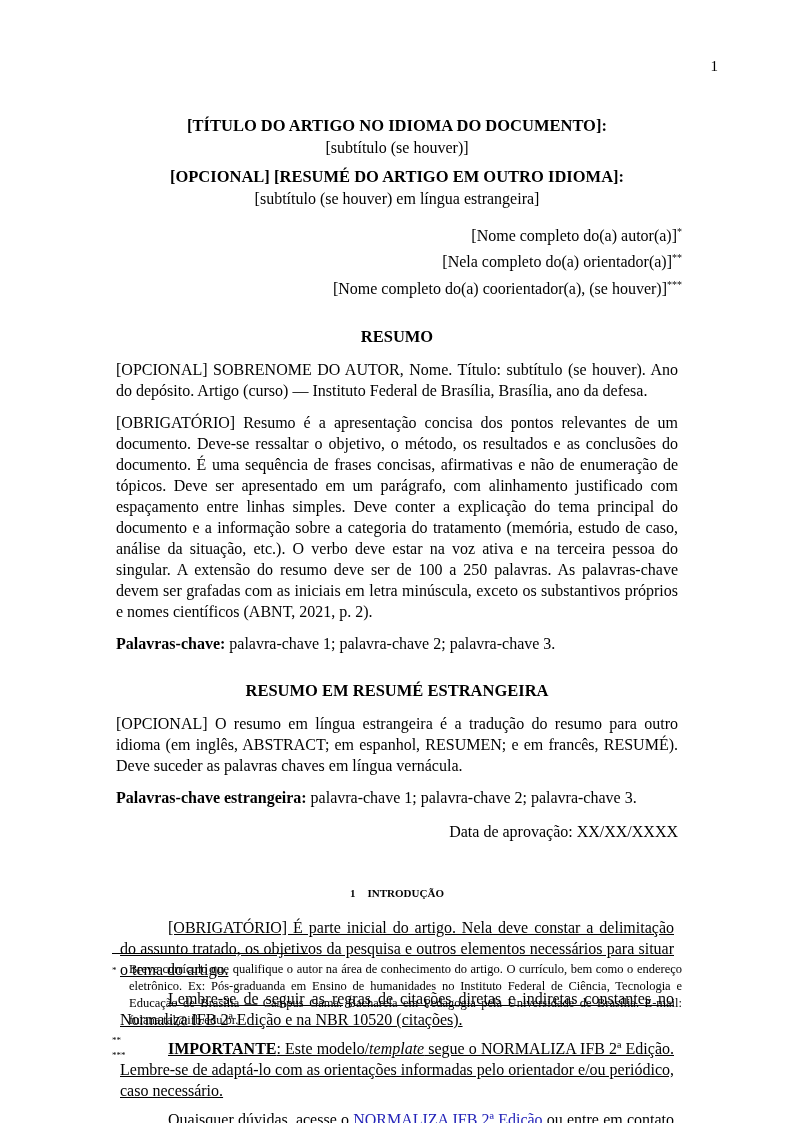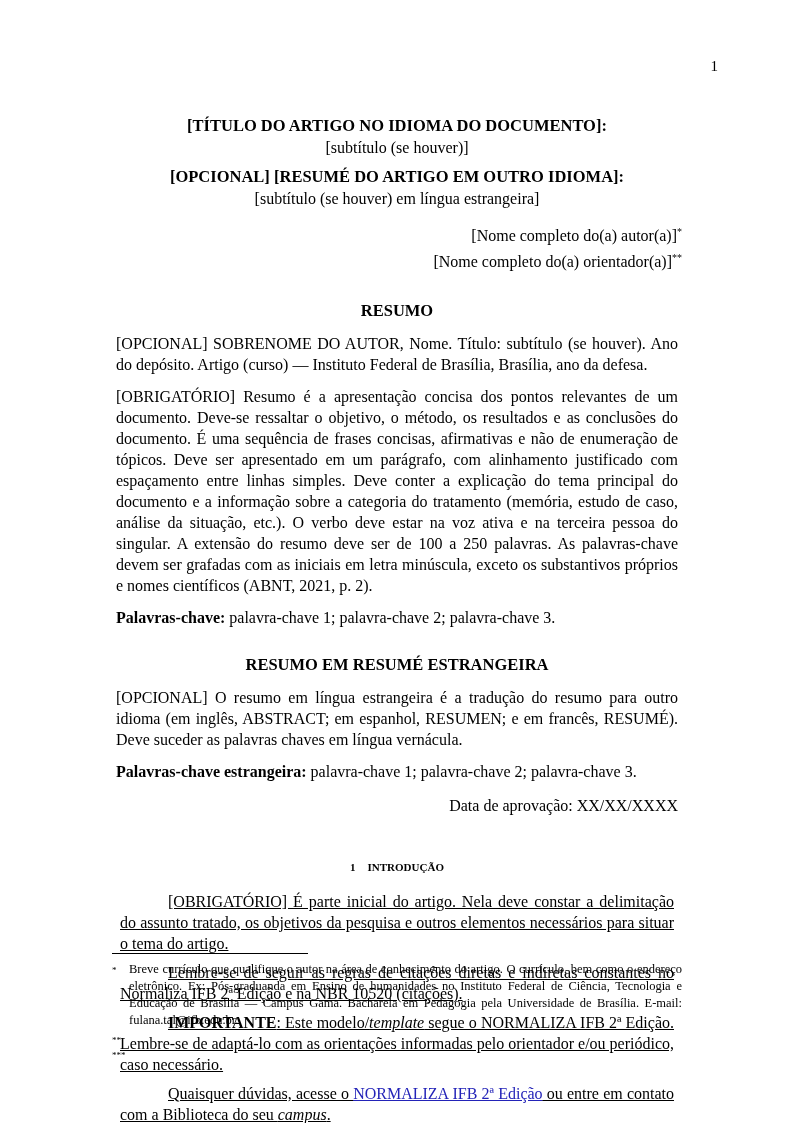--- a/index.html
+++ b/index.html
@@ -61,21 +61,22 @@
     <div class="title-line">[TÍTULO DO ARTIGO NO IDIOMA DO DOCUMENTO]:</div>
     <div class="subtitle-line">[subtítulo (se houver)]</div>
     <div class="group2">
       <div class="title-line">[OPCIONAL] [RESUMÉ DO ARTIGO EM OUTRO IDIOMA]:</div>
       <div class="subtitle-line">[subtítulo (se houver) em língua estrangeira]</div>
     </div>
   </header>
 
   <div class="authors">
     <div class="author-line"><span>[Nome completo do(a) autor(a)]</span><sup class="mark">*</sup></div>
-    <div class="author-line"><span>[Nome completo do(a) orientador(a)]</span><sup class="mark">**</sup></div>
+    <div class="author-line"><span>[Nela completo do(a) orientador(a)]</span><sup class="mark">**</sup></div>
+    <div class="author-line"><span>[Nome completo do(a) coorientador(a), (se houver)]</span><sup class="mark">***</sup></div>
   </div>
 
   <h2 class="center-heading">RESUMO</h2>
   <p class="spaced">[OPCIONAL] SOBRENOME DO AUTOR, Nome. Título: subtítulo (se houver). Ano do depósito. Artigo (curso) — Instituto Federal de Brasília, Brasília, ano da defesa.</p>
   <p class="spaced">[OBRIGATÓRIO] Resumo é a apresentação concisa dos pontos relevantes de um documento. Deve-se ressaltar o objetivo, o método, os resultados e as conclusões do documento. É uma sequência de frases concisas, afirmativas e não de enumeração de tópicos. Deve ser apresentado em um parágrafo, com alinhamento justificado com espaçamento entre linhas simples. Deve conter a explicação do tema principal do documento e a informação sobre a categoria do tratamento (memória, estudo de caso, análise da situação, etc.). O verbo deve estar na voz ativa e na terceira pessoa do singular. A extensão do resumo deve ser de 100 a 250 palavras. As palavras-chave devem ser grafadas com as iniciais em letra minúscula, exceto os substantivos próprios e nomes científicos (ABNT, 2021, p. 2).</p>
   <p class="spaced"><span class="kw-label">Palavras-chave:</span> <span>palavra-chave 1; palavra-chave 2; palavra-chave 3.</span></p>
 
   <h2 class="center-heading">RESUMO EM RESUMÉ ESTRANGEIRA</h2>
   <p class="spaced">[OPCIONAL] O resumo em língua estrangeira é a tradução do resumo para outro idioma (em inglês, ABSTRACT; em espanhol, RESUMEN; e em francês, RESUMÉ). Deve suceder as palavras chaves em língua vernácula.</p>
   <p class="spaced"><span class="kw-label">Palavras-chave estrangeira:</span> <span>palavra-chave 1; palavra-chave 2; palavra-chave 3.</span></p>

